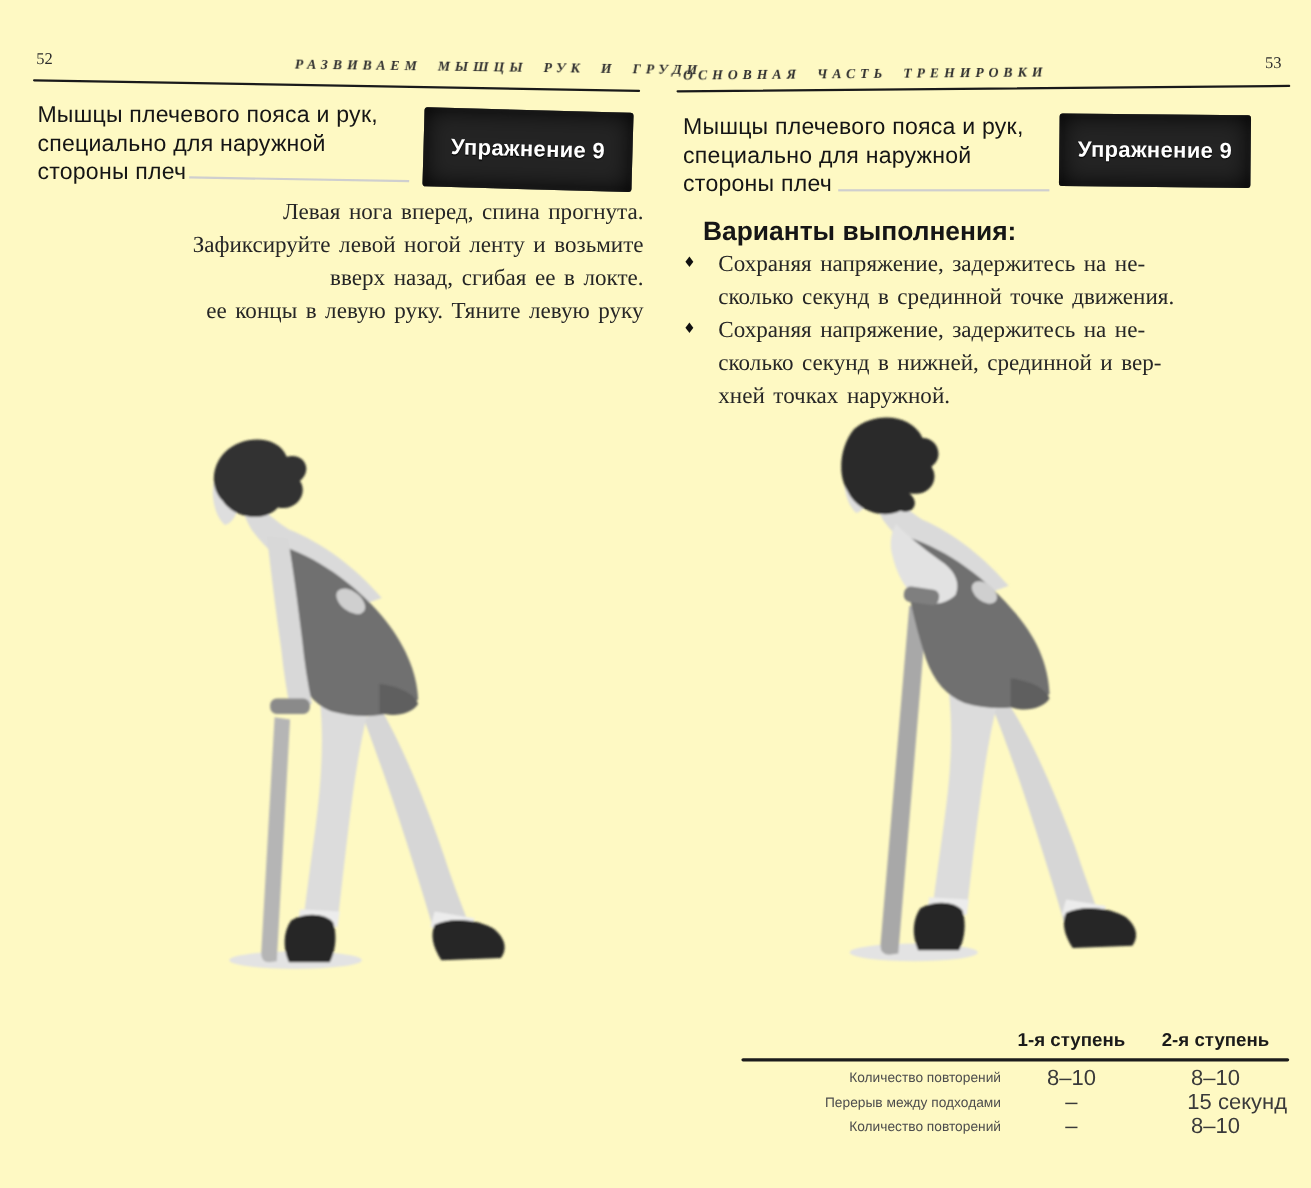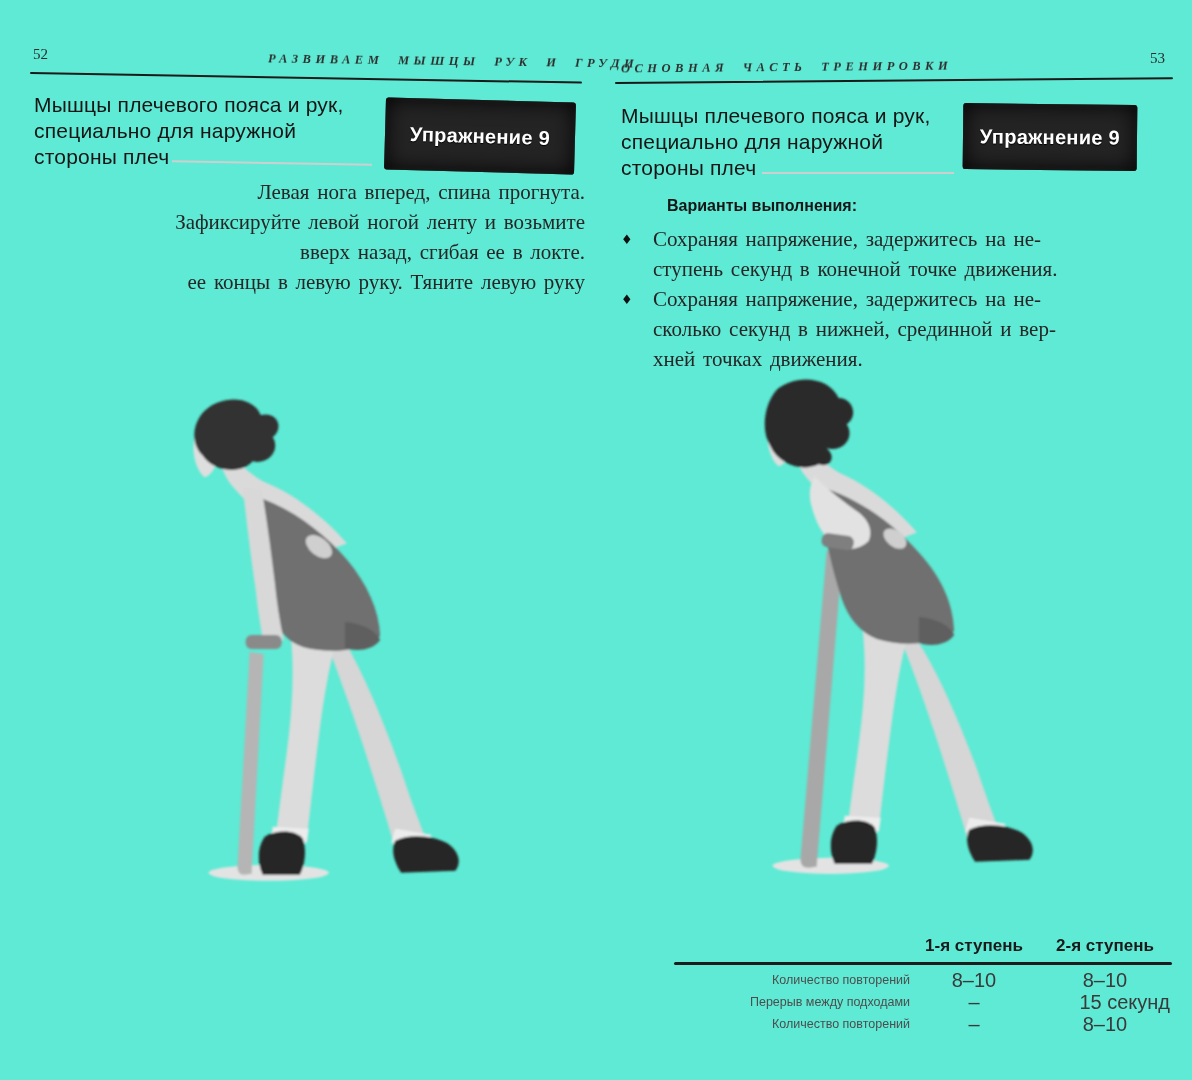--- a/index.html
+++ b/index.html
@@ -1,18 +1,18 @@
 <!DOCTYPE html>
 <html><head>
 <meta charset="utf-8">
 <style>
   html,body{margin:0;padding:0;background:#ffffff;}
   #stage{
     position:relative;width:1192px;height:1080px;overflow:hidden;
-    background:#5eead4;
+    background:#fef9c3;
     font-family:"Liberation Sans",sans-serif;color:#1c1c1c;
   }
   .abs{position:absolute;}
 
   
   .run-header{
     font-family:"Liberation Serif",serif;font-style:italic;font-weight:bold;
     font-size:12.5px;letter-spacing:4.5px;word-spacing:7px;color:#2f2f2f;
     white-space:nowrap;filter:blur(.3px);
   }
@@ -34,21 +34,21 @@
   .badge span{
     color:#ffffff;font-weight:bold;font-size:20px;letter-spacing:.3px;
     text-shadow:0 1px 1px #000;white-space:nowrap;
   }
 
   
   .body-serif{
     font-family:"Liberation Serif",serif;font-size:21px;line-height:30px;
     color:#262626;word-spacing:2.5px;filter:blur(.25px);
   }
-  .variants-heading{font-weight:bold;font-size:16px;color:#161616;margin-left:28px;}
+  .variants-heading{font-weight:bold;font-size:24px;color:#161616;}
   .bullet-row{display:flex;align-items:flex-start;}
   .bullet-marker{
     font-size:13px;color:#111;width:32px;flex:0 0 32px;padding-top:8px;
     font-family:"DejaVu Sans",sans-serif;
   }
   .bullet-text{flex:1;}
 
   
   .res-table{width:524px;}
   .res-grid{display:grid;grid-template-columns:262px 128px 134px;}
@@ -146,29 +146,29 @@
     <span>Упражнение 9</span>
   </div>
 
   <div class="abs variants-heading" style="left:639px;top:197px;">Варианты выполнения:</div>
 
   <div class="abs" style="left:621px;top:224px;width:552px;">
     <div class="bullet-row">
       <span class="bullet-marker">♦</span>
       <div class="bullet-text body-serif">
         <div>Сохраняя напряжение, задержитесь на не-</div>
-        <div>ступень секунд в конечной точке движения.</div>
+        <div>сколько секунд в срединной точке движения.</div>
       </div>
     </div>
     <div class="bullet-row">
       <span class="bullet-marker">♦</span>
       <div class="bullet-text body-serif">
         <div>Сохраняя напряжение, задержитесь на не-</div>
         <div>сколько секунд в нижней, срединной и вер-</div>
-        <div>хней точках движения.</div>
+        <div>хней точках наружной.</div>
       </div>
     </div>
   </div>
 
   <figure class="abs" style="left:718px;top:368px;width:402px;height:537px;">
     <svg width="402" height="537" viewBox="0 0 400 535">
       <defs>
         <filter id="softR" x="-10%" y="-10%" width="120%" height="120%">
             <feGaussianBlur stdDeviation="1.1"></feGaussianBlur>
           </filter>

